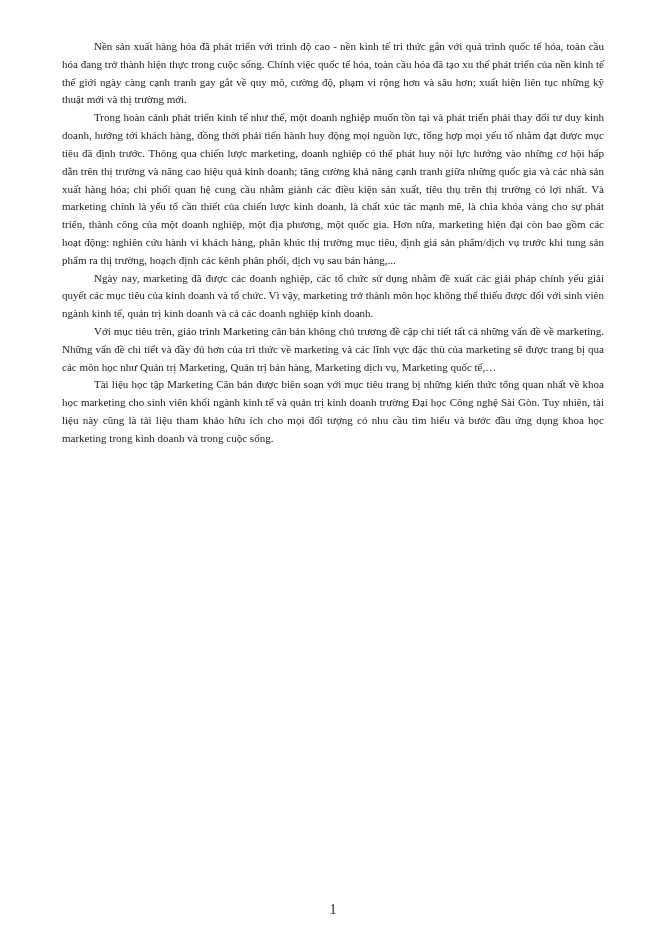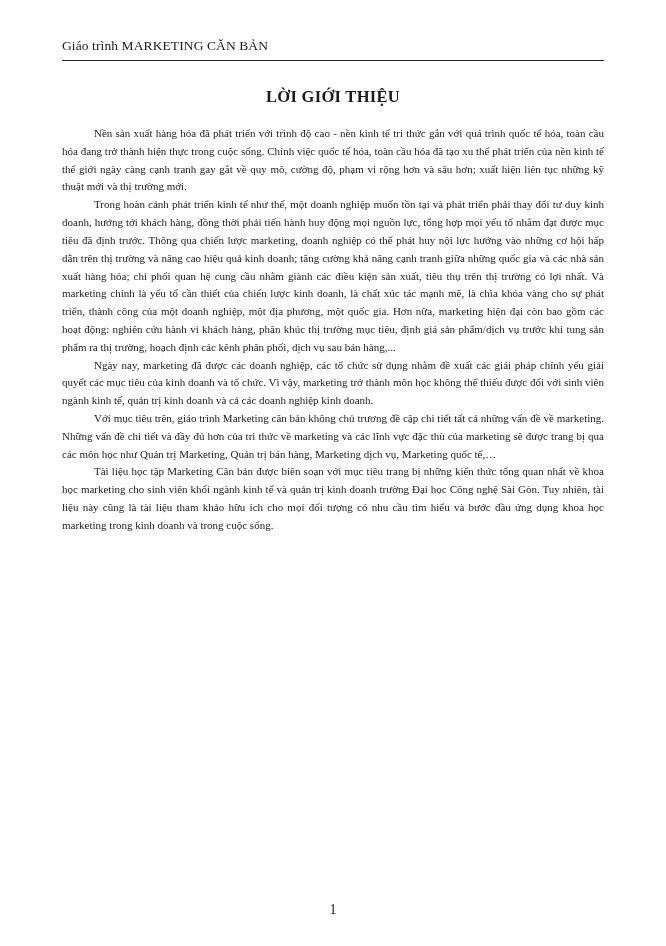--- a/index.html
+++ b/index.html
@@ -56,23 +56,21 @@
     bottom: 28px;
     text-align: center;
     font-size: 14px;
   }
 </style>
 </head>
 <body>
 
 <div class="page">
 
-  <div class="running-head">Giáo trình MARKETING CĂN BẢN</div>
 
-  <div class="doc-title">LỜI GIỚI THIỆU</div>
 
   <div class="body-text">
     <p>Nền sản xuất hàng hóa đã phát triển với trình độ cao - nền kinh tế tri thức gắn với quá trình quốc tế hóa, toàn cầu hóa đang trở thành hiện thực trong cuộc sống. Chính việc quốc tế hóa, toàn cầu hóa đã tạo xu thế phát triển của nền kinh tế thế giới ngày càng cạnh tranh gay gắt về quy mô, cường độ, phạm vi rộng hơn và sâu hơn; xuất hiện liên tục những kỹ thuật mới và thị trường mới.</p>
     <p>Trong hoàn cảnh phát triển kinh tế như thế, một doanh nghiệp muốn tồn tại và phát triển phải thay đổi tư duy kinh doanh, hướng tới khách hàng, đồng thời phải tiến hành huy động mọi nguồn lực, tổng hợp mọi yếu tố nhằm đạt được mục tiêu đã định trước. Thông qua chiến lược marketing, doanh nghiệp có thể phát huy nội lực hướng vào những cơ hội hấp dẫn trên thị trường và nâng cao hiệu quả kinh doanh; tăng cường khả năng cạnh tranh giữa những quốc gia và các nhà sản xuất hàng hóa; chi phối quan hệ cung cầu nhằm giành các điều kiện sản xuất, tiêu thụ trên thị trường có lợi nhất. Và marketing chính là yếu tố cần thiết của chiến lược kinh doanh, là chất xúc tác mạnh mẽ, là chìa khóa vàng cho sự phát triển, thành công của một doanh nghiệp, một địa phương, một quốc gia. Hơn nữa, marketing hiện đại còn bao gồm các hoạt động: nghiên cứu hành vi khách hàng, phân khúc thị trường mục tiêu, định giá sản phẩm/dịch vụ trước khi tung sản phẩm ra thị trường, hoạch định các kênh phân phối, dịch vụ sau bán hàng,...</p>
     <p>Ngày nay, marketing đã được các doanh nghiệp, các tổ chức sử dụng nhằm đề xuất các giải pháp chính yếu giải quyết các mục tiêu của kinh doanh và tổ chức. Vì vậy, marketing trở thành môn học không thể thiếu được đối với sinh viên ngành kinh tế, quản trị kinh doanh và cả các doanh nghiệp kinh doanh.</p>
     <p>Với mục tiêu trên, giáo trình Marketing căn bản không chủ trương đề cập chi tiết tất cả những vấn đề về marketing. Những vấn đề chi tiết và đầy đủ hơn của tri thức về marketing và các lĩnh vực đặc thù của marketing sẽ được trang bị qua các môn học như Quản trị Marketing, Quản trị bán hàng, Marketing dịch vụ, Marketing quốc tế,…</p>
     <p>Tài liệu học tập Marketing Căn bản được biên soạn với mục tiêu trang bị những kiến thức tổng quan nhất về khoa học marketing cho sinh viên khối ngành kinh tế và quản trị kinh doanh trường Đại học Công nghệ Sài Gòn. Tuy nhiên, tài liệu này cũng là tài liệu tham khảo hữu ích cho mọi đối tượng có nhu cầu tìm hiểu và bước đầu ứng dụng khoa học marketing trong kinh doanh và trong cuộc sống.</p>
   </div>
 
   <div class="page-number">1</div>

